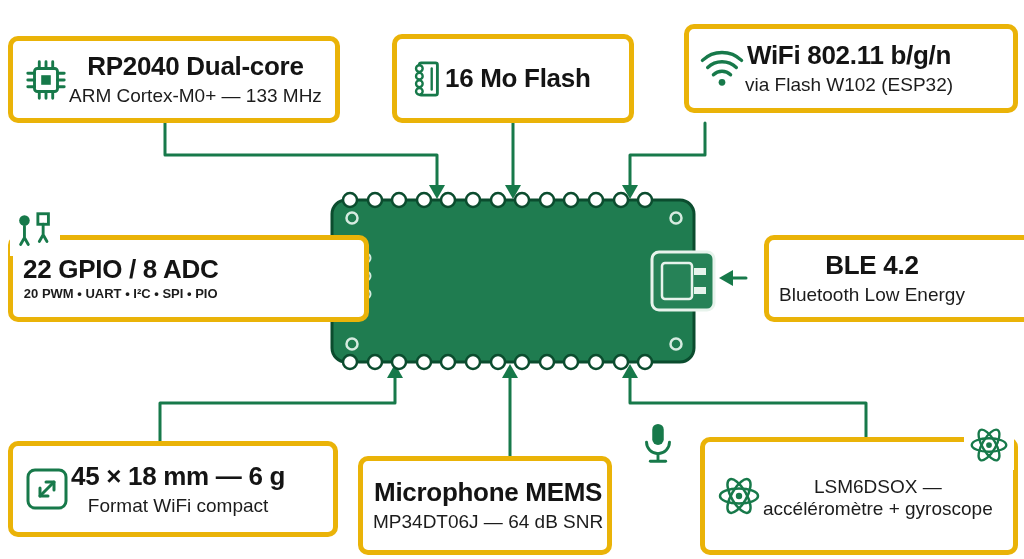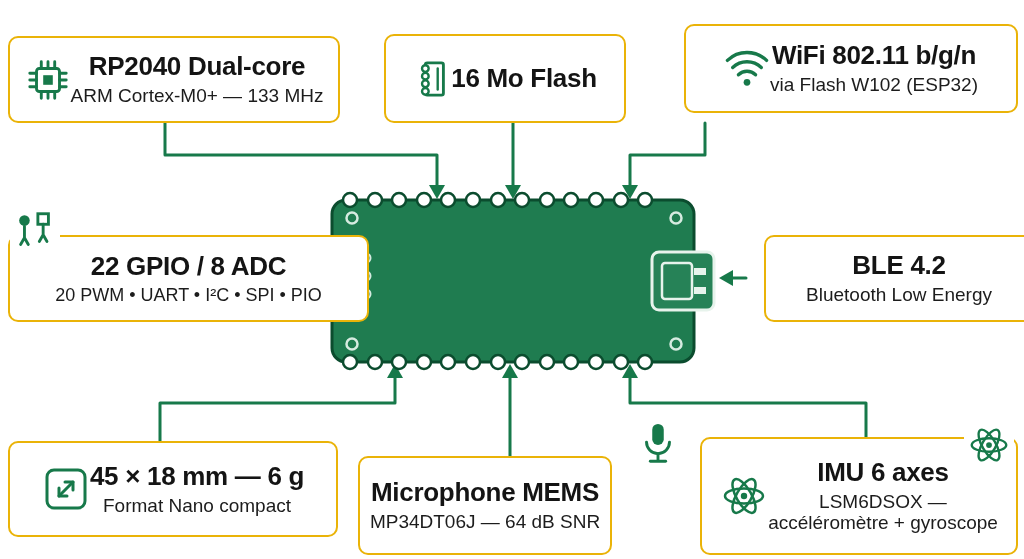--- a/index.html
+++ b/index.html
@@ -3,28 +3,28 @@
 <meta charset="utf-8">
 <style>
   html,body{margin:0;padding:0;}
   body{
     width:1024px;height:559px;position:relative;overflow:hidden;
     background:#ffffff;font-family:"Liberation Sans",sans-serif;
   }
   .diagram-svg{position:absolute;left:0;top:0;z-index:1;}
   .callout{
     position:absolute;z-index:2;box-sizing:border-box;
-    background:#ffffff;border:2px solid #eab308;border-radius:10px;
-    display:flex;align-items:center;justify-content:center;gap:0;
+    background:#ffffff;border:5px solid #eab308;border-radius:10px;
+    display:flex;align-items:center;gap:0;
     padding:4px 10px;
   }
   .txt{display:flex;flex-direction:column;align-items:center;line-height:1.15;}
   .title{font-size:26px;font-weight:700;color:#141414;white-space:nowrap;letter-spacing:-0.3px;}
   .sub{font-size:19px;color:#1c1c1c;white-space:nowrap;margin-top:3px;}
-  .sub-compact{font-size:18px;}
+  .sub-compact{font-size:13px;font-weight:bold;}
   .icon{display:flex;align-items:center;justify-content:center;flex:0 0 auto;}
   .float-icon{
     position:absolute;z-index:3;background:#ffffff;
     display:flex;align-items:center;justify-content:center;padding:2px;
   }
 </style>
 </head>
 <body>
 
 <svg class="diagram-svg" width="1024" height="559" viewBox="0 0 1024 559">
@@ -121,21 +121,21 @@
       <path d="M5 17 H12 M5 24 H12 M5 31 H12"></path>
       <path d="M36 17 H43 M36 24 H43 M36 31 H43"></path>
     </svg>
   </span>
   <div class="txt">
     <div class="title">RP2040 Dual-core</div>
     <div class="sub">ARM Cortex-M0+ — 133 MHz</div>
   </div>
 </div>
 
-<div class="callout" style="left:384px;top:34px;width:242px;height:89px">
+<div class="callout" style="left:392px;top:34px;width:242px;height:89px">
   <span class="icon">
     <svg width="38" height="44" viewBox="0 0 40 44" fill="none" stroke="#17794a" stroke-width="3" stroke-linecap="round">
       <rect x="13" y="5" width="19" height="34" rx="2"></rect>
       <circle cx="13" cy="11" r="3.5" fill="#ffffff" stroke-width="2.5"></circle>
       <circle cx="13" cy="19" r="3.5" fill="#ffffff" stroke-width="2.5"></circle>
       <circle cx="13" cy="27" r="3.5" fill="#ffffff" stroke-width="2.5"></circle>
       <circle cx="13" cy="35" r="3.5" fill="#ffffff" stroke-width="2.5"></circle>
       <path d="M26 11 V33" stroke-width="2.5"></path>
     </svg>
   </span>
@@ -185,21 +185,21 @@
   <span class="icon">
     <svg width="48" height="48" viewBox="0 0 48 48" fill="none" stroke="#17794a" stroke-width="3" stroke-linecap="round" stroke-linejoin="round">
       <rect x="5" y="5" width="38" height="38" rx="7"></rect>
       <path d="M17 31 L31 17"></path>
       <path d="M31 17 H23 M31 17 V25"></path>
       <path d="M17 31 H25 M17 31 V23"></path>
     </svg>
   </span>
   <div class="txt">
     <div class="title">45 × 18 mm — 6 g</div>
-    <div class="sub">Format Nano compact</div>
+    <div class="sub">Format WiFi compact</div>
   </div>
 </div>
 
 <div class="callout" style="left:358px;top:456px;width:254px;height:99px">
   <div class="txt">
     <div class="title">Microphone MEMS</div>
     <div class="sub">MP34DT06J — 64 dB SNR</div>
   </div>
 </div>
 <span class="float-icon" style="left:636px;top:419px">
@@ -214,21 +214,20 @@
 <div class="callout" style="left:700px;top:437px;width:318px;height:118px">
   <span class="icon">
     <svg width="48" height="48" viewBox="0 0 48 48" fill="none" stroke="#17794a" stroke-width="2.5">
       <circle cx="24" cy="24" r="3.2" fill="#17794a" stroke="none"></circle>
       <ellipse cx="24" cy="24" rx="19" ry="7.5"></ellipse>
       <ellipse cx="24" cy="24" rx="19" ry="7.5" transform="rotate(60 24 24)"></ellipse>
       <ellipse cx="24" cy="24" rx="19" ry="7.5" transform="rotate(120 24 24)"></ellipse>
     </svg>
   </span>
   <div class="txt">
-    <div class="title">IMU 6 axes</div>
     <div class="sub">LSM6DSOX —</div>
     <div class="sub" style="margin-top:0">accéléromètre + gyroscope</div>
   </div>
 </div>
 <span class="float-icon" style="left:964px;top:420px">
   <svg width="46" height="46" viewBox="0 0 48 48" fill="none" stroke="#17794a" stroke-width="2.5">
     <circle cx="24" cy="24" r="3" fill="#17794a" stroke="none"></circle>
     <ellipse cx="24" cy="24" rx="18" ry="7"></ellipse>
     <ellipse cx="24" cy="24" rx="18" ry="7" transform="rotate(60 24 24)"></ellipse>
     <ellipse cx="24" cy="24" rx="18" ry="7" transform="rotate(120 24 24)"></ellipse>

